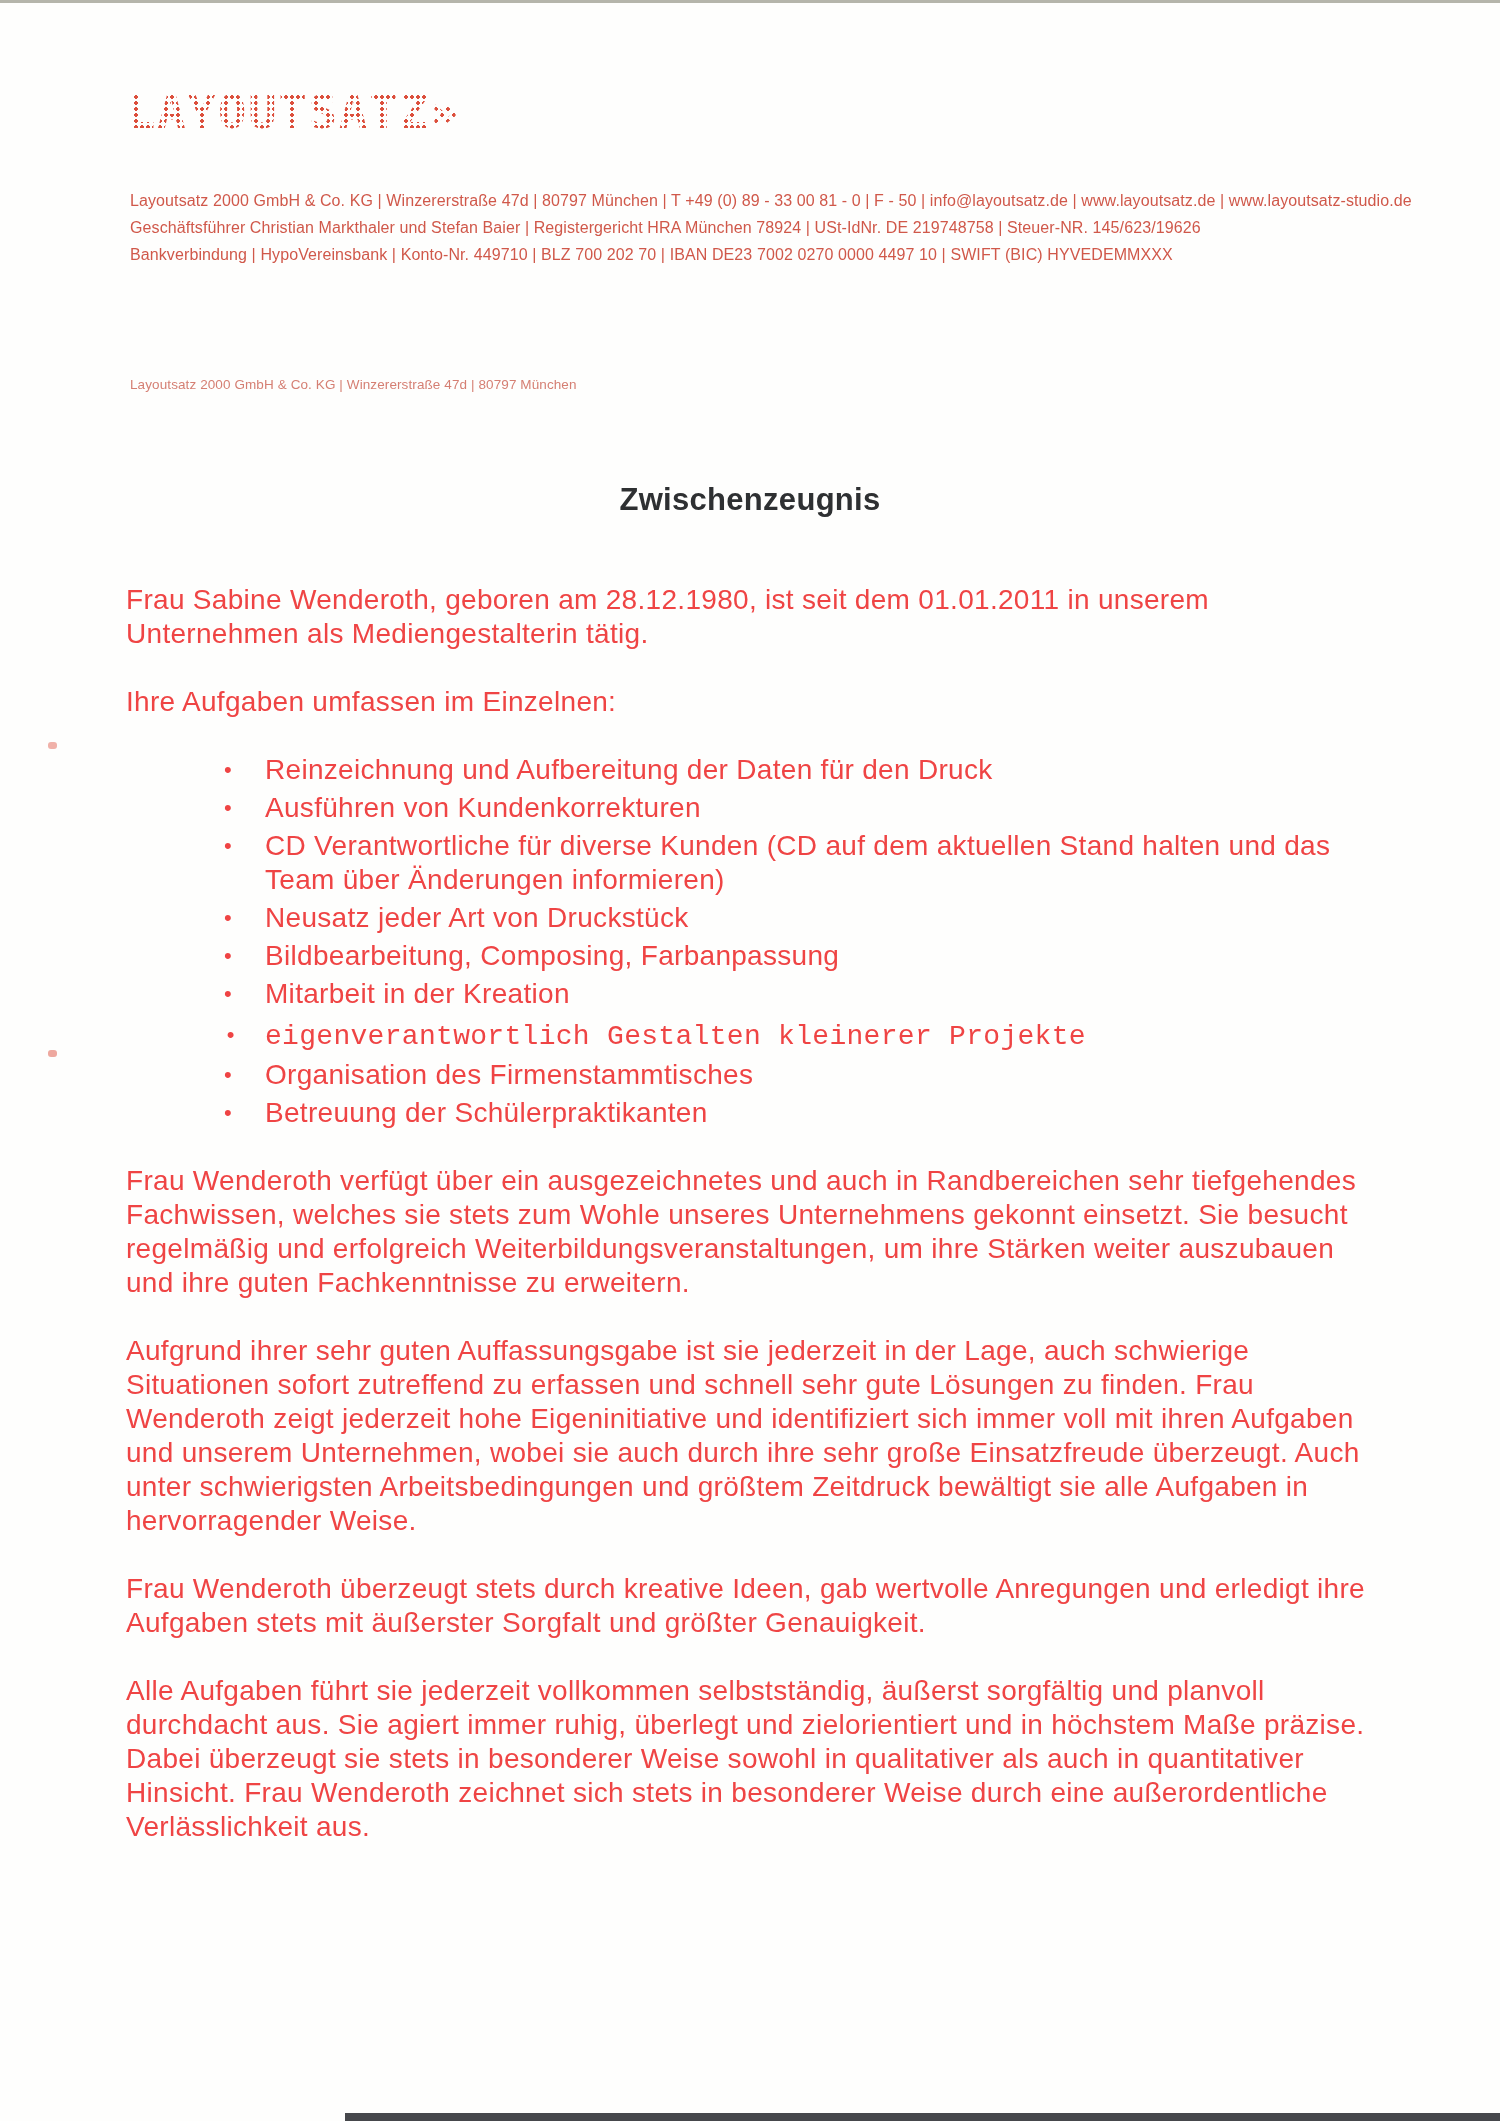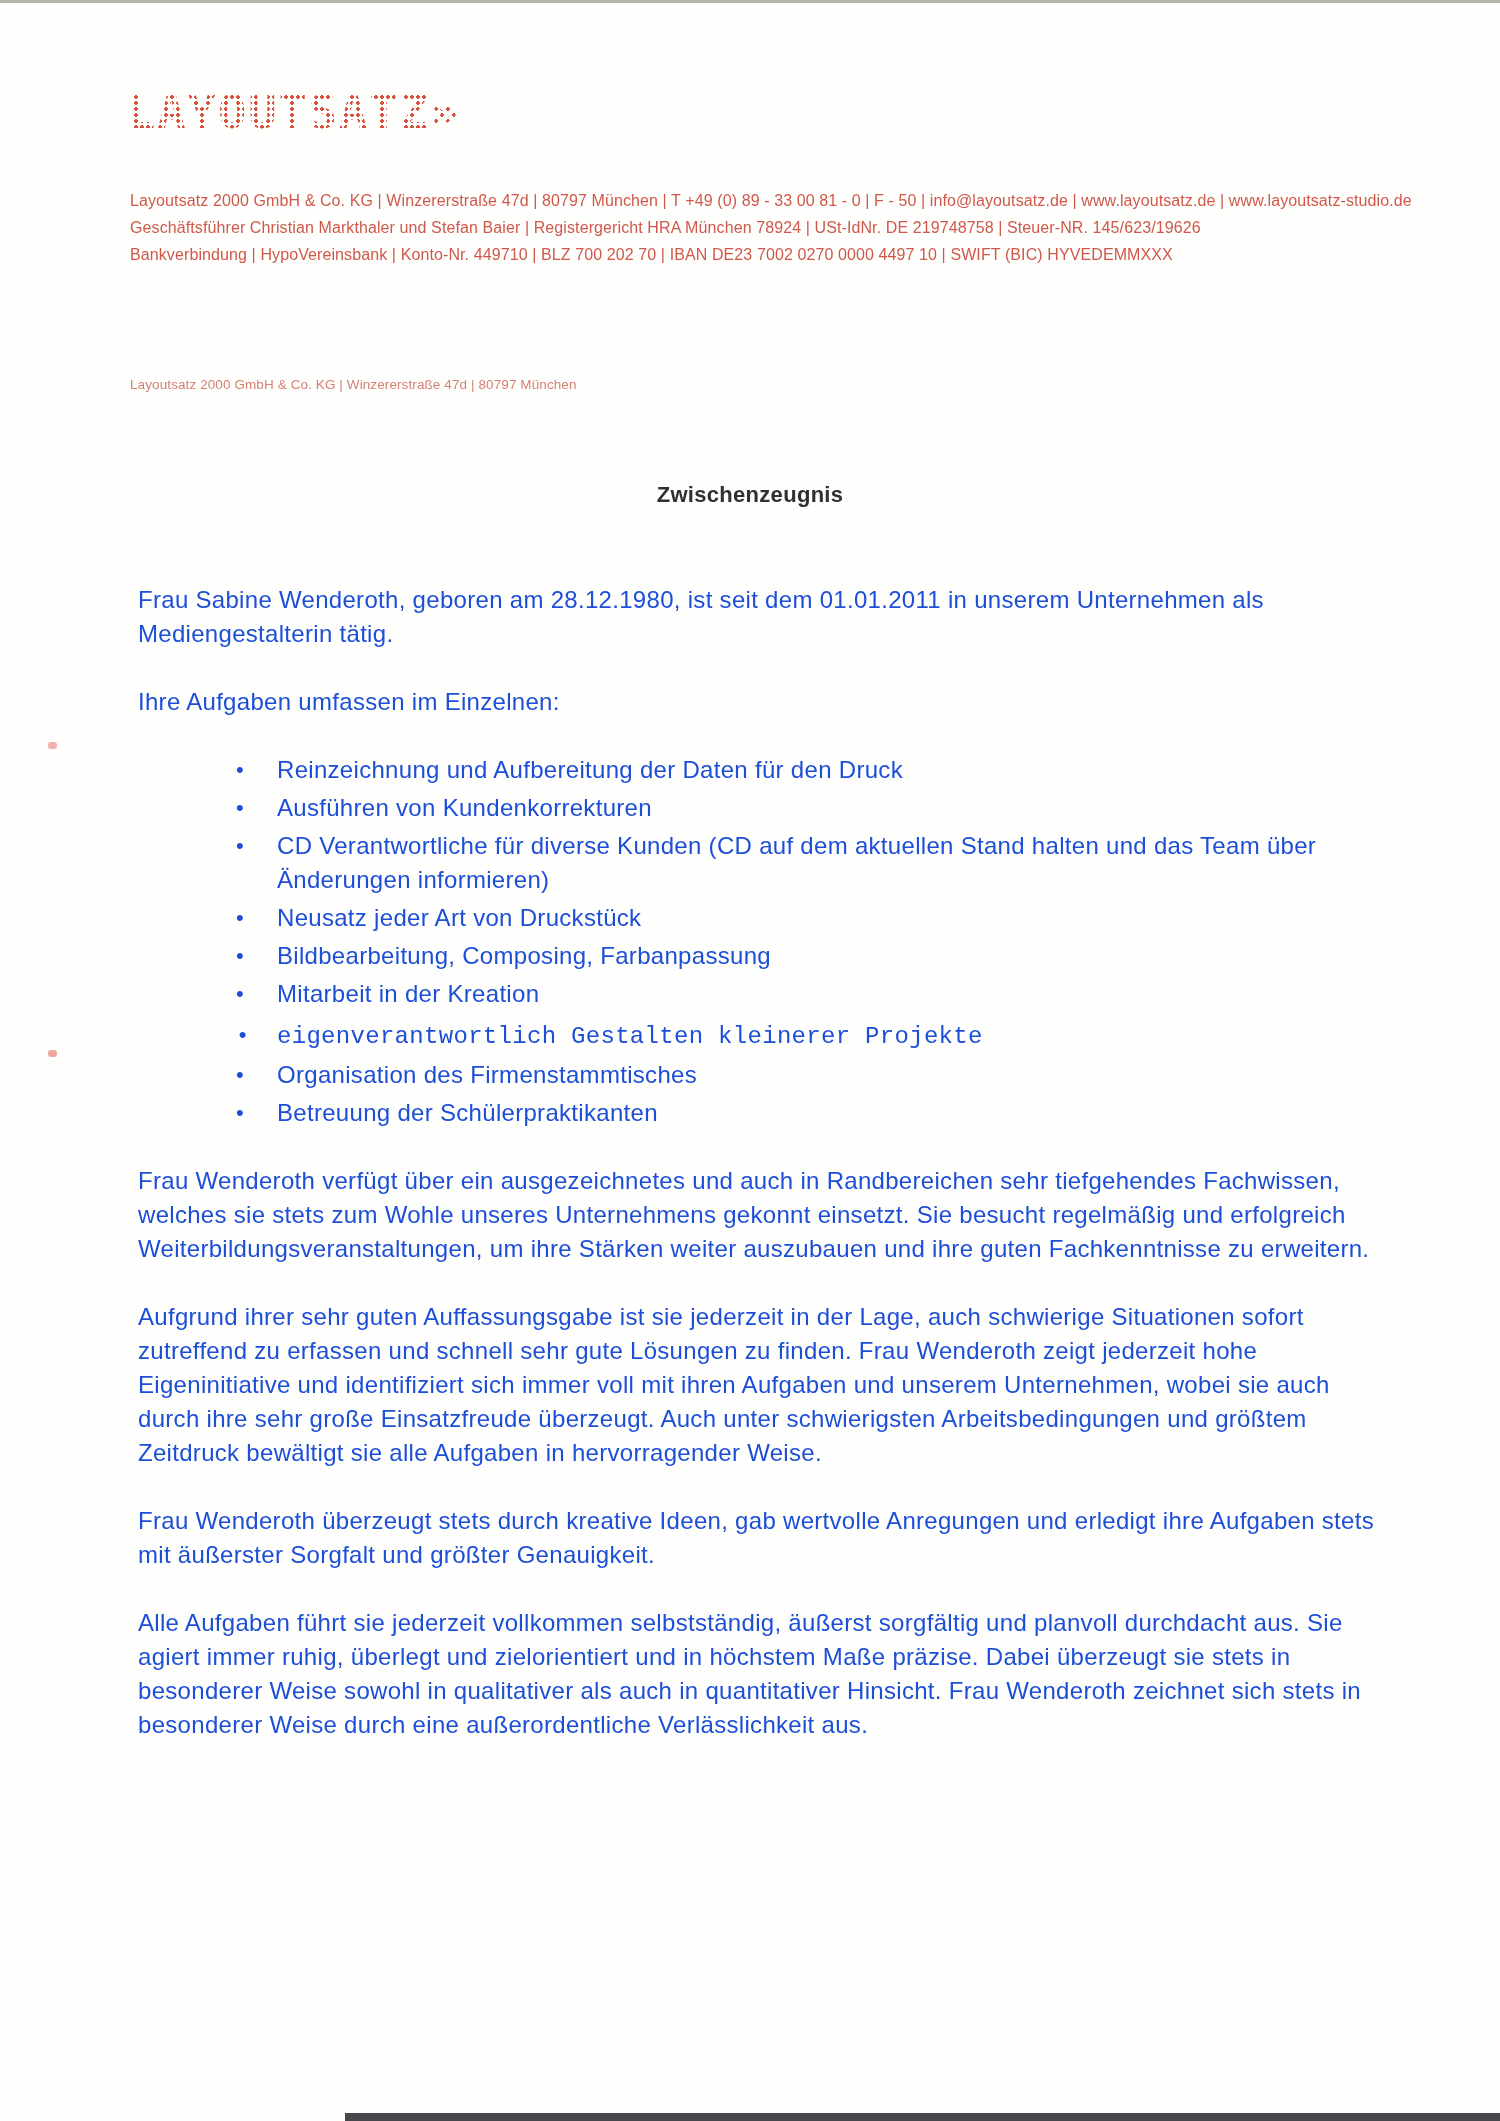--- a/index.html
+++ b/index.html
@@ -76,34 +76,34 @@
     font-size: 13.5px;
     letter-spacing: 0.1px;
     white-space: nowrap;
   }
 
   .doc-title {
     position: absolute;
     top: 482px; left: 0;
     width: 1500px;
     text-align: center;
-    font-size: 22px;
+    font-size: 31px;
     font-weight: 700;
     color: #2e3032;
     letter-spacing: 0.3px;
   }
 
   .body-text {
     position: absolute;
-    top: 583px; left: 138px;
+    top: 583px; left: 126px;
     width: 1245px;
-    font-size: 24px;
+    font-size: 28px;
     line-height: 34px;
     letter-spacing: 0.3px;
-    color: #1d4ed8;
+    color: #ef4444;
   }
   .body-text p {
     margin: 0 0 34px 0;
   }
   .body-text p.lead-in {
     margin-bottom: 24px;
   }
 
   .task-list {
     margin: 34px 0 34px 0;

